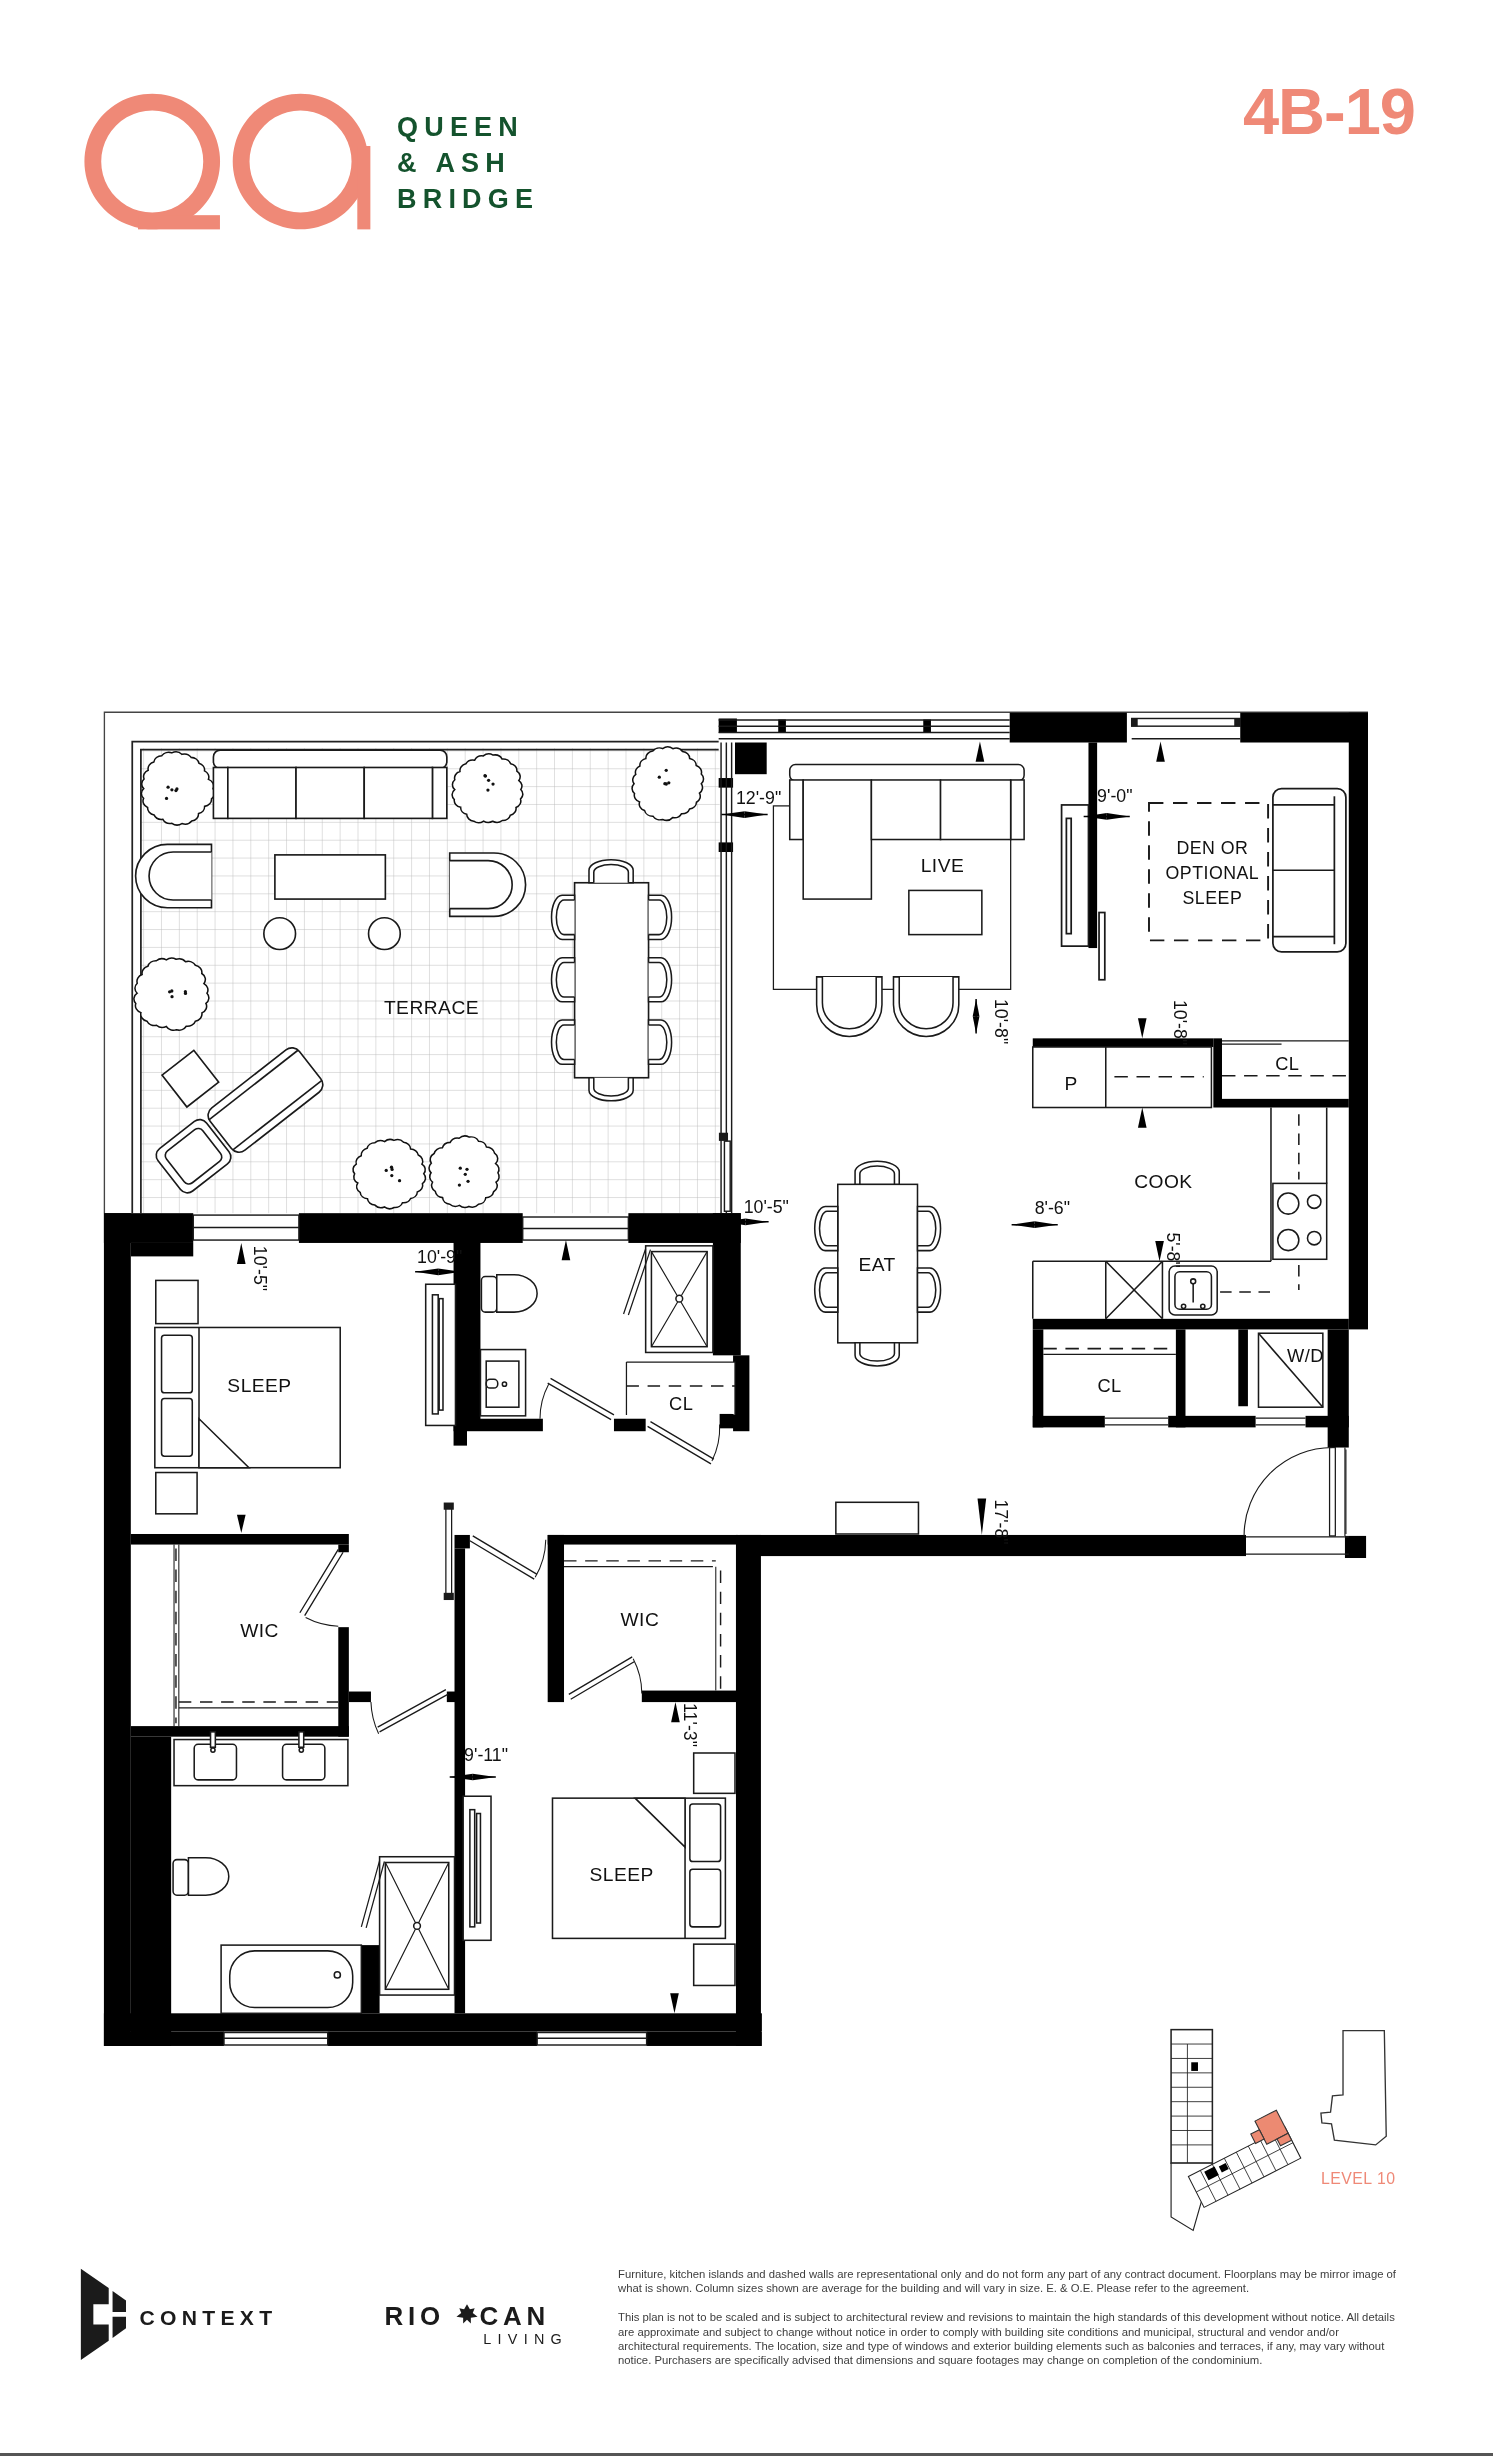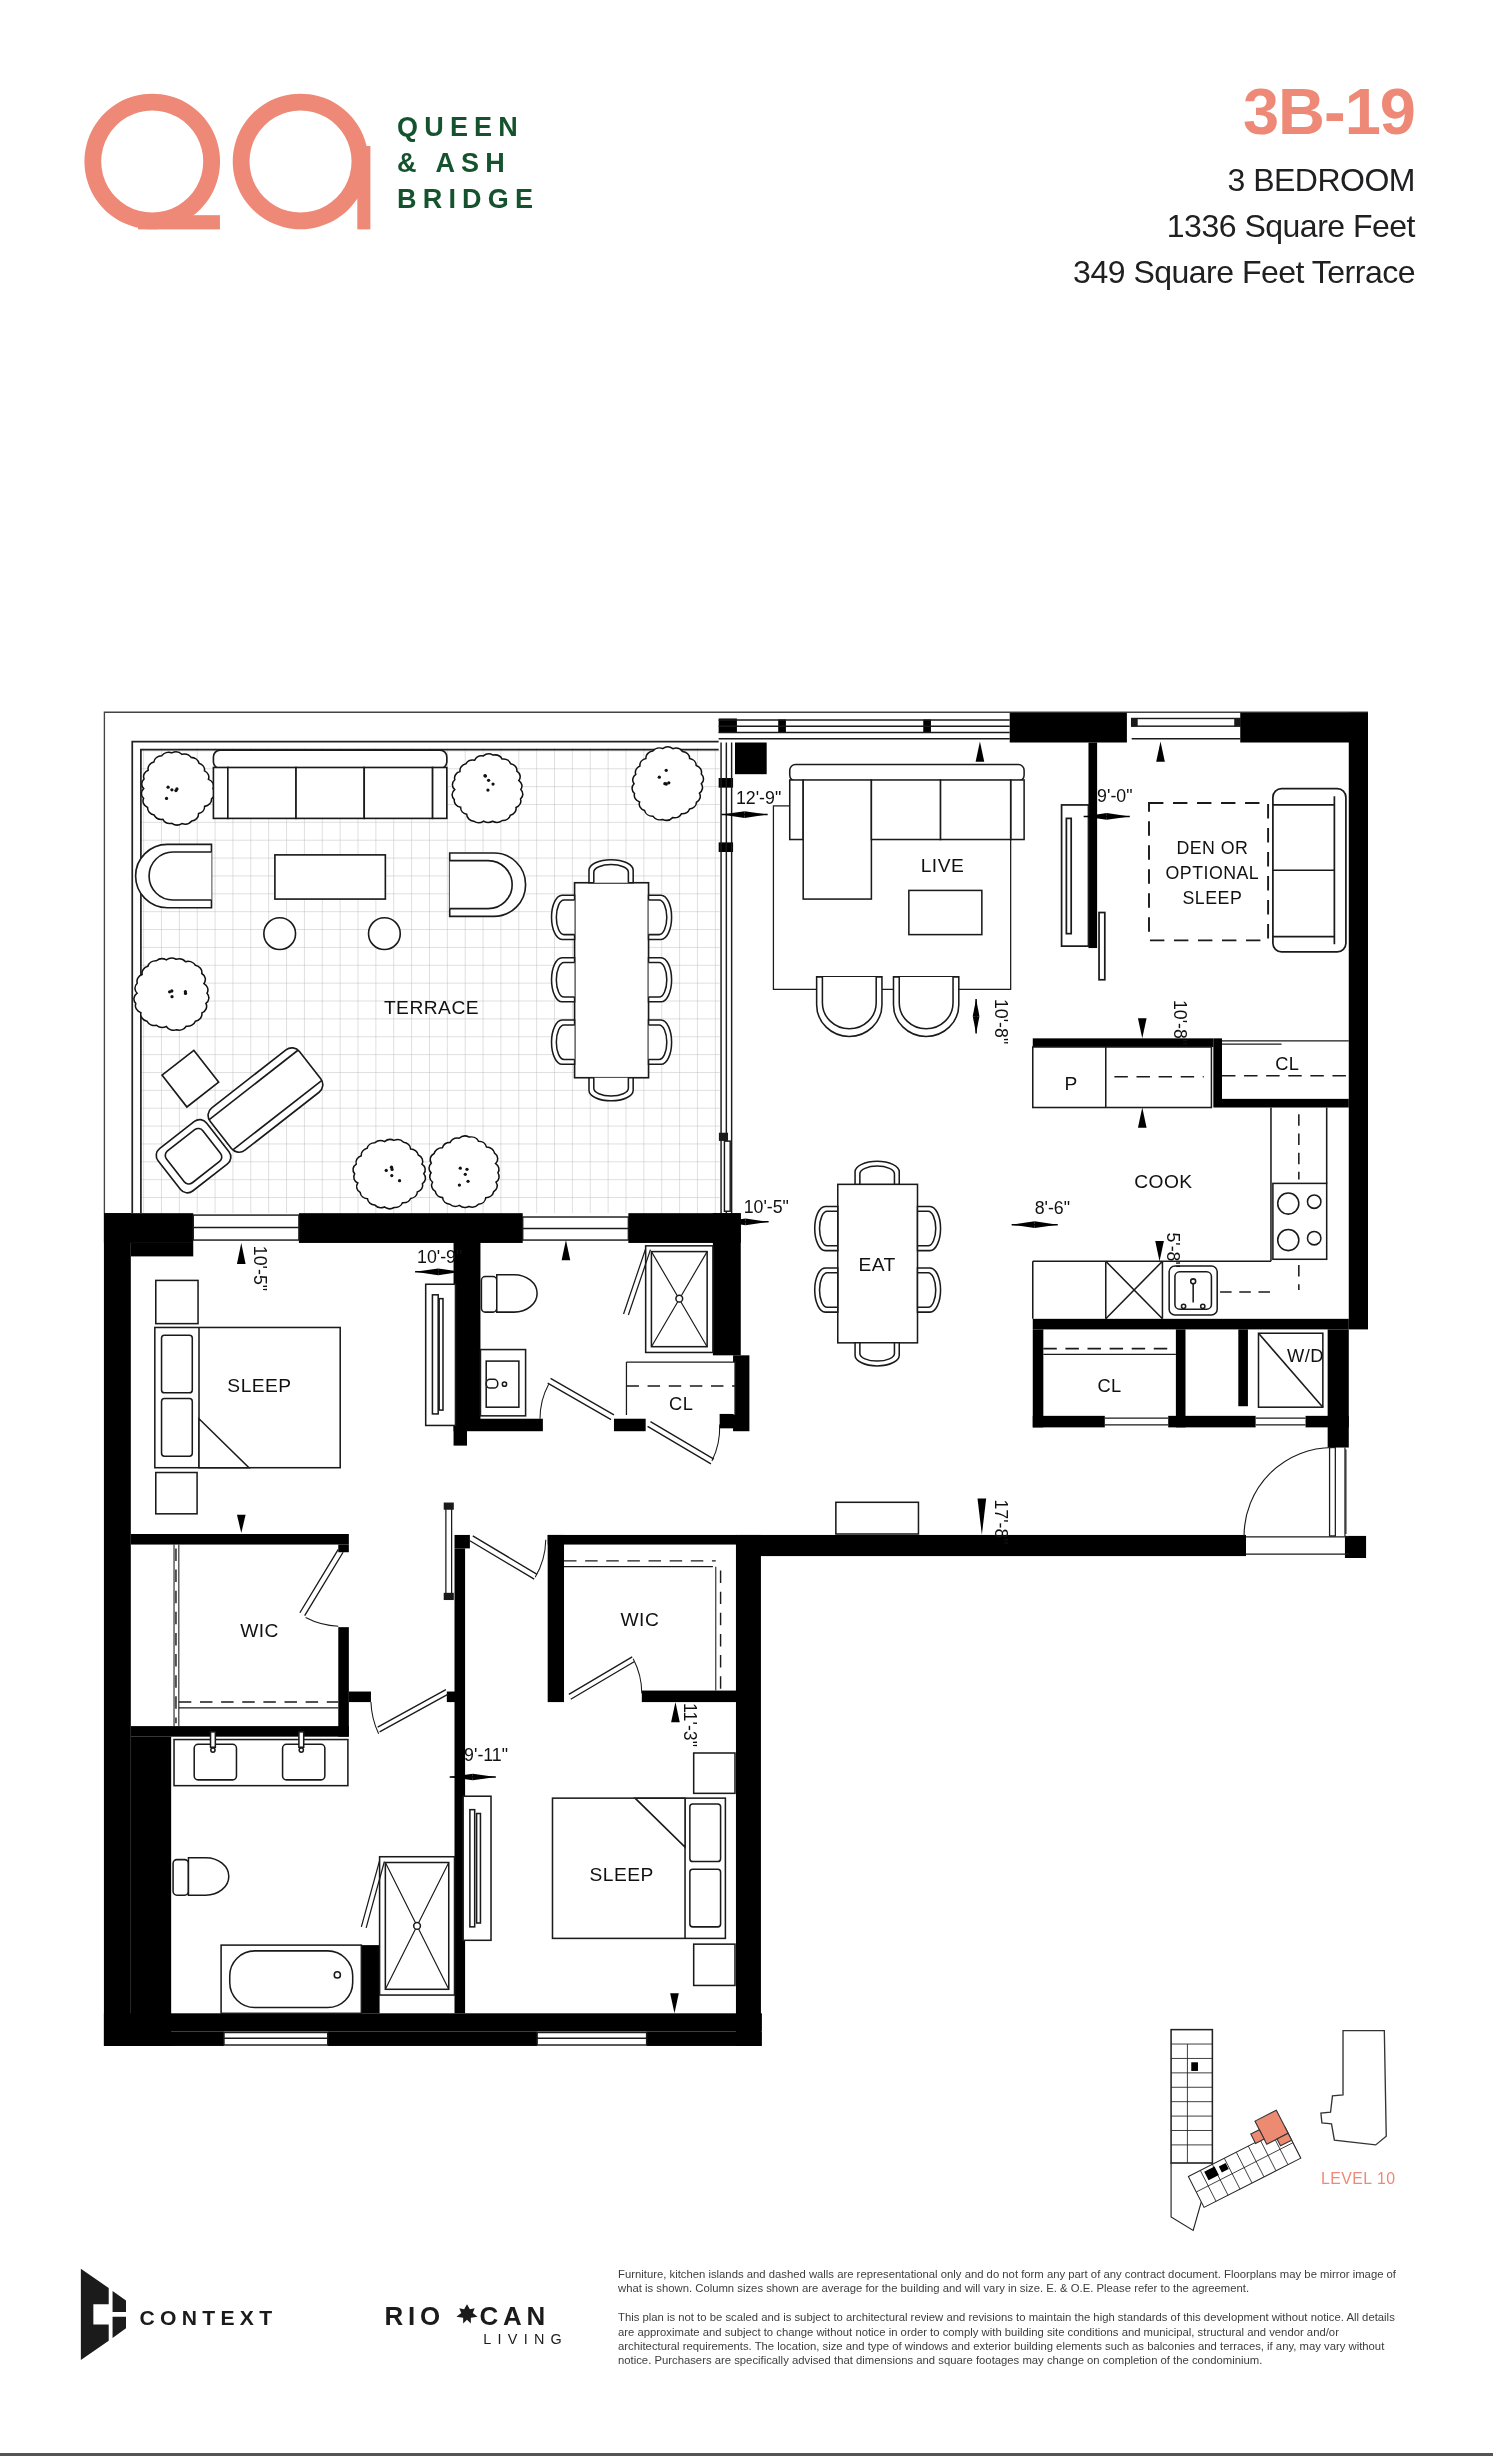--- a/index.html
+++ b/index.html
@@ -8,22 +8,21 @@
 #unit{color:#EF8977;font-weight:bold;font-size:65px;letter-spacing:-1px;line-height:65px;margin-top:79px;}
 #sub{font-size:32px;color:#202022;line-height:46px;margin-top:12.5px;letter-spacing:-0.5px;}
 #wordmark{position:absolute;left:397px;top:109px;color:#14532d;font-weight:bold;font-size:27px;letter-spacing:6.2px;line-height:36px;}
 #disc{position:absolute;left:618px;top:2267px;width:797px;font-size:11.3px;line-height:14.4px;color:#3d3d3d;white-space:nowrap;}
 #disc p{margin:0 0 14.4px 0;}
 #botrule{position:absolute;left:0;top:2453px;width:1494px;height:2.9px;background:#555;}
 </style></head>
 <body>
 <div id="wordmark">QUEEN<br>&amp; ASH<br>BRIDGE</div>
 <div id="hdr-r">
-  <div id="unit">3B-19</div>
-  <div id="sub">3 BEDROOM<br>1336 Square Feet<br>349 Square Feet Terrace</div>
+  <div id="unit">4B-19</div>
 </div>
 <div id="disc">
 <p>Furniture, kitchen islands and dashed walls are representational only and do not form any part of any contract document. Floorplans may be mirror image of<br>
 what is shown. Column sizes shown are average for the building and will vary in size. E. &amp; O.E. Please refer to the agreement.</p>
 <p>This plan is not to be scaled and is subject to architectural review and revisions to maintain the high standards of this development without notice. All details<br>
 are approximate and subject to change without notice in order to comply with building site conditions and municipal, structural and vendor and/or<br>
 architectural requirements. The location, size and type of windows and exterior building elements such as balconies and terraces, if any, may vary without<br>
 notice. Purchasers are specifically advised that dimensions and square footages may change on completion of the condominium.</p>
 </div>
 <div id="botrule"></div>

